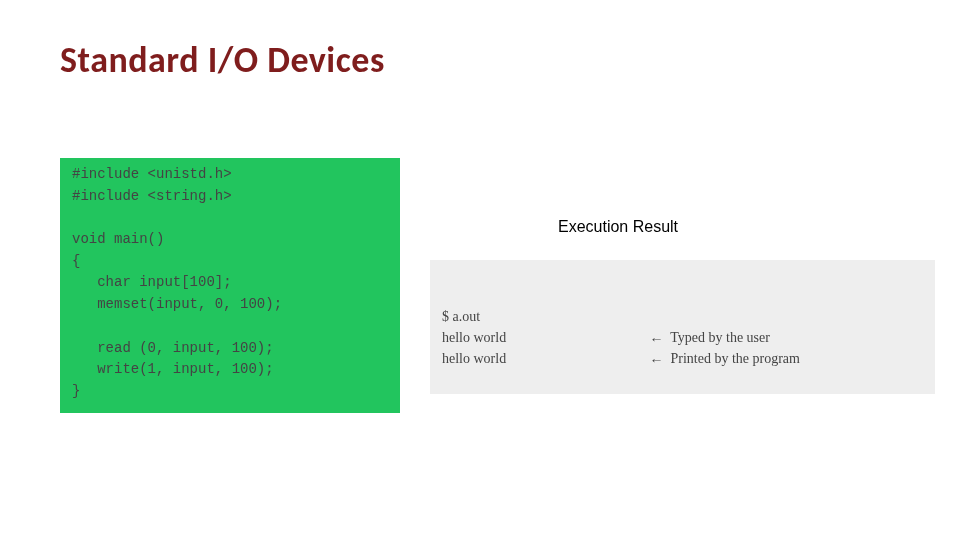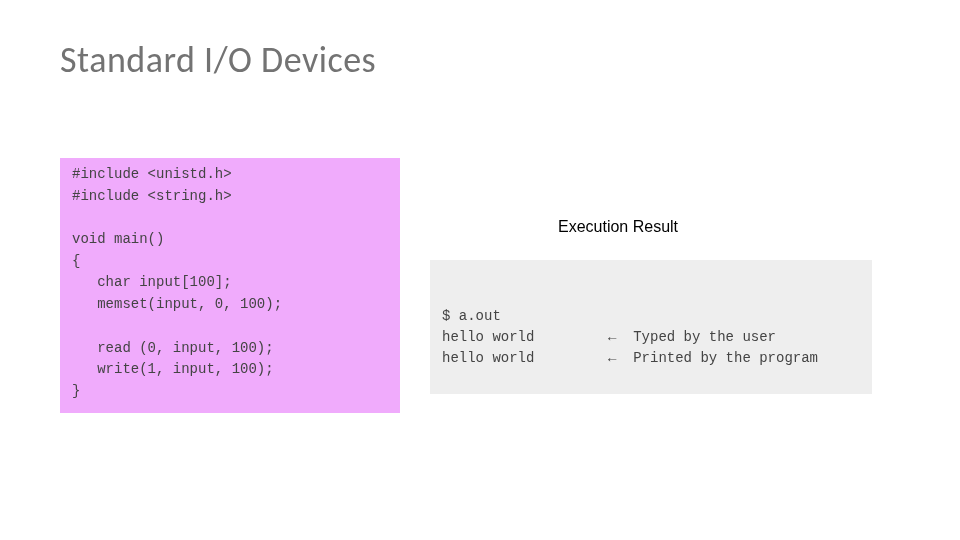--- a/index.html
+++ b/index.html
@@ -9,53 +9,53 @@
     background: #ffffff;
     font-family: Calibri, Arial, sans-serif;
     position: relative;
     overflow: hidden;
   }
   .slide-title {
     position: absolute;
     top: 38px;
     left: 60px;
     font-size: 36px;
-    font-weight: 400;
-    color: #737373;
+    font-weight: 700;
+    color: #7f1d1d;
     letter-spacing: 0.5px;
   }
   .code-box {
     position: absolute;
     top: 158px;
     left: 60px;
     width: 340px;
-    background: #f0abfc;
+    background: #22c55e;
     padding: 6px 12px 10px 12px;
     font-family: "Courier New", Courier, monospace;
     font-size: 14px;
     line-height: 1.55;
     color: #444;
     white-space: pre;
   }
   .result-label {
     position: absolute;
     top: 218px;
     left: 558px;
     font-family: Liberation Sans, sans-serif;
     font-size: 16px;
     color: #000;
   }
   .result-box {
     position: absolute;
     top: 260px;
     left: 430px;
-    width: 442px;
+    width: 505px;
     background: #eeeeee;
     padding: 4px 12px 4px 12px;
-    font-family: Liberation Mono, monospace;
+    font-family: Liberation Serif, serif;
     font-size: 14px;
     line-height: 1.5;
     color: #444;
     white-space: pre;
   }
   .result-table { border-collapse: collapse; }
   .result-table td { padding: 0; vertical-align: top; }
   .col0 { width: 215px; }
   .col1 { width: 280px; margin-left: 32px; }
 </style>

